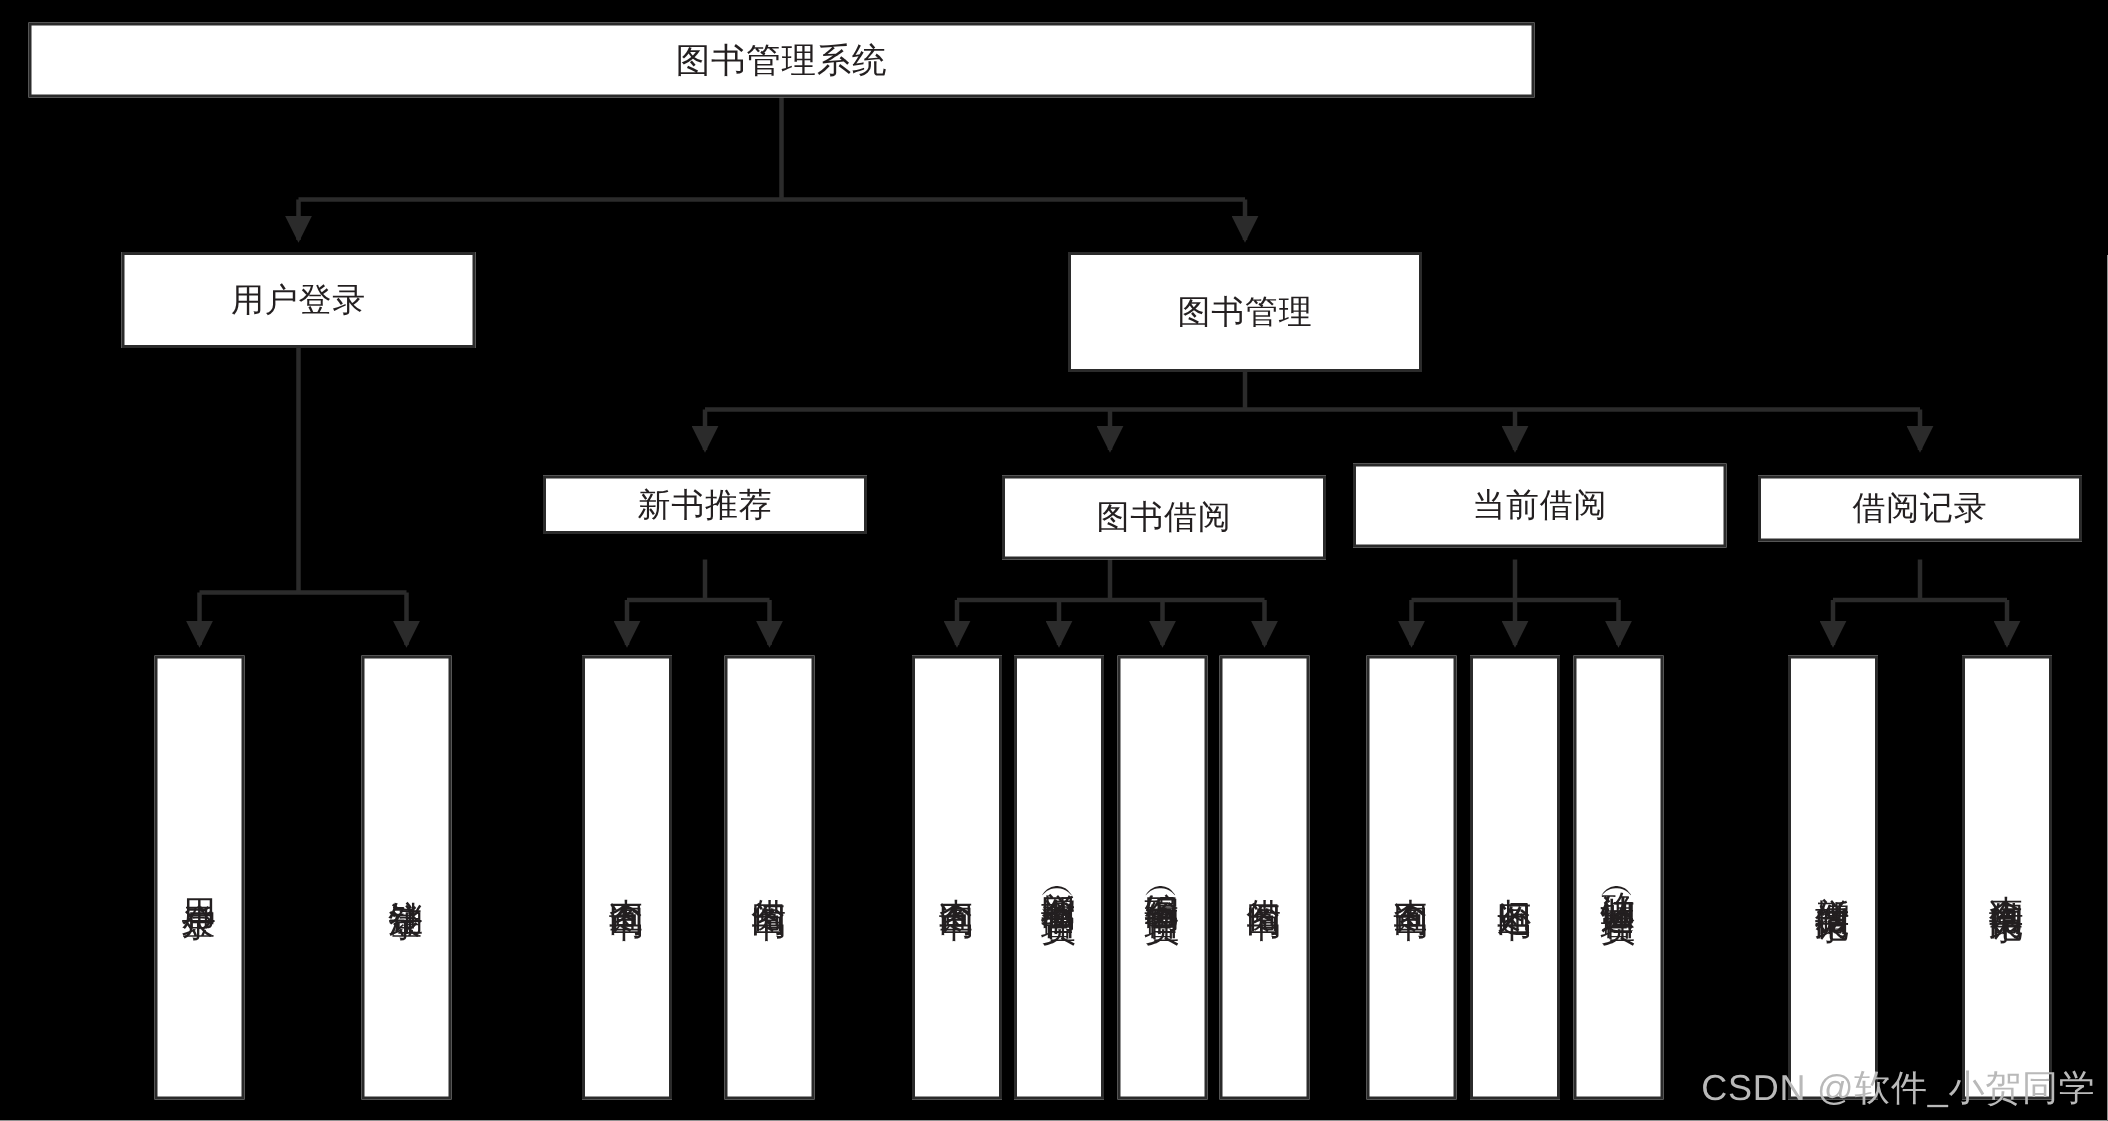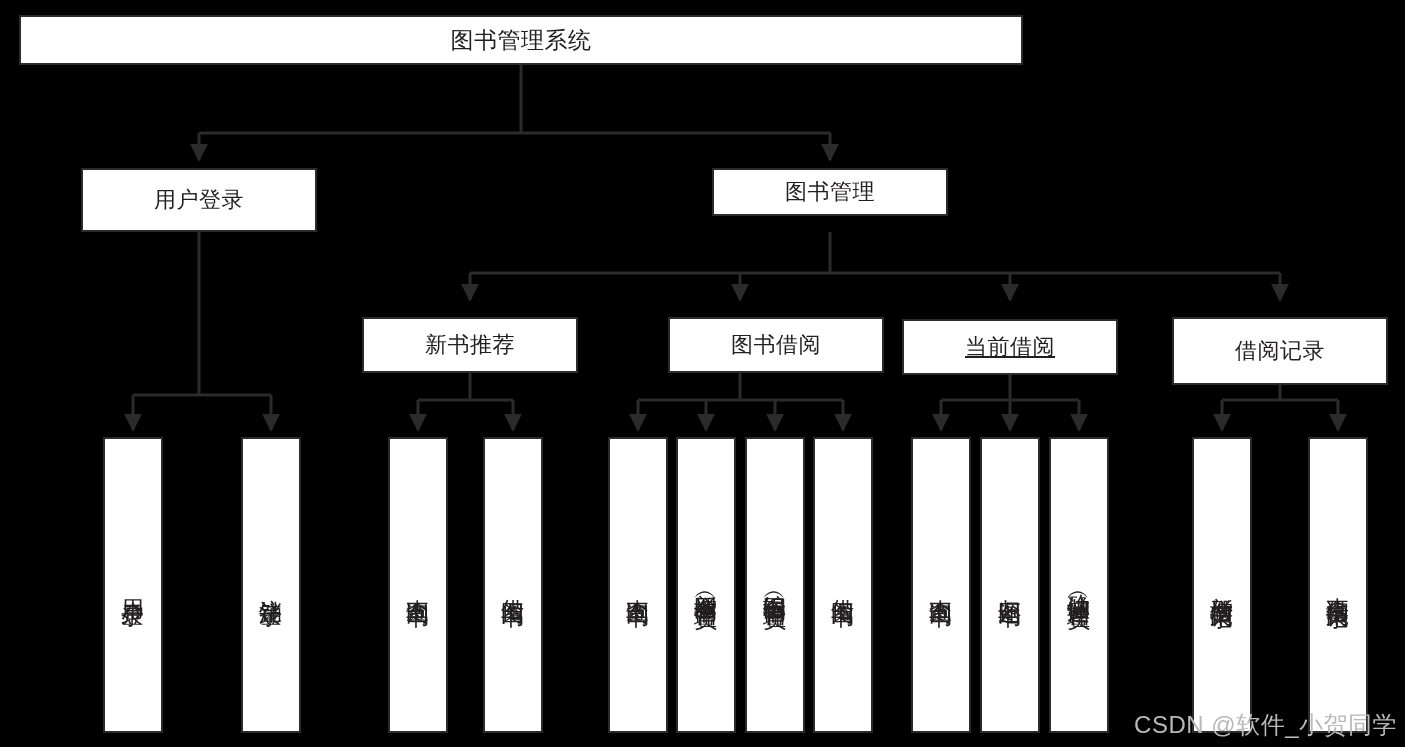--- a/index.html
+++ b/index.html
@@ -131,34 +131,34 @@
     </g>
   </svg>
 
   <div class="node horiz root" style="left:19px; top:15px; width:1004px; height:50px;">
     <span class="node-label">图书管理系统</span>
   </div>
 
   <div class="node horiz" style="left:81px; top:168px; width:236px; height:64px;">
     <span class="node-label">用户登录</span>
   </div>
-  <div class="node horiz" style="left:712px; top:168px; width:236px; height:48px;">
+  <div class="node horiz" style="left:712px; top:168px; width:236px; height:80px;">
     <span class="node-label">图书管理</span>
   </div>
 
-  <div class="node horiz" style="left:362px; top:317px; width:216px; height:56px;">
+  <div class="node horiz" style="left:362px; top:317px; width:216px; height:39px;">
     <span class="node-label">新书推荐</span>
   </div>
   <div class="node horiz" style="left:668px; top:317px; width:216px; height:56px;">
     <span class="node-label">图书借阅</span>
   </div>
-  <div class="node horiz" style="left:902px; top:319px; width:216px; height:56px;text-decoration:underline;">
+  <div class="node horiz" style="left:902px; top:309px; width:249px; height:56px;">
     <span class="node-label">当前借阅</span>
   </div>
-  <div class="node horiz" style="left:1172px; top:317px; width:216px; height:68px;">
+  <div class="node horiz" style="left:1172px; top:317px; width:216px; height:44px;">
     <span class="node-label">借阅记录</span>
   </div>
 
   <div class="node vert" style="left:103px; top:437px; width:60px; height:296px;">
     <span class="node-label">用户登录</span>
   </div>
   <div class="node vert" style="left:241px; top:437px; width:60px; height:296px;">
     <span class="node-label">注销登录</span>
   </div>
 

